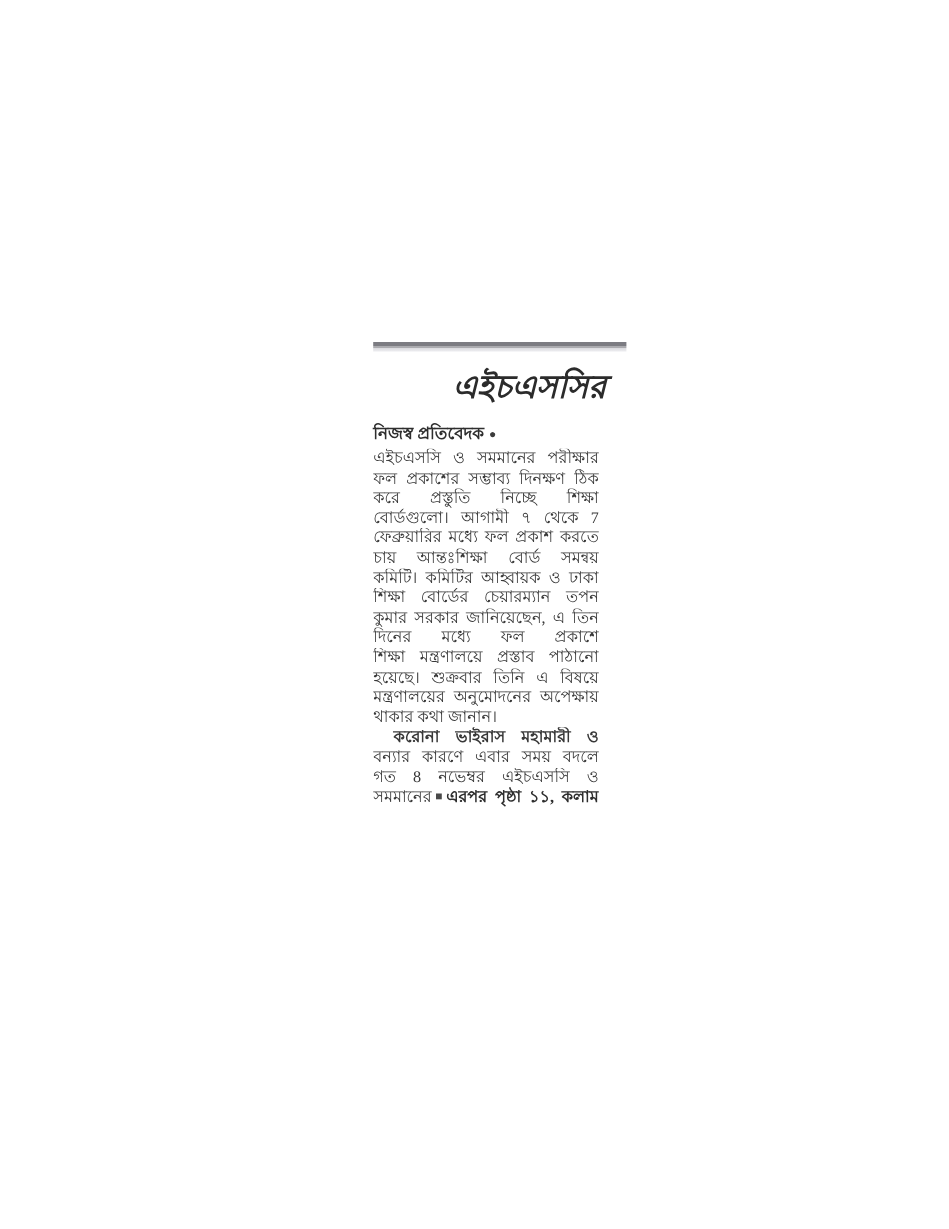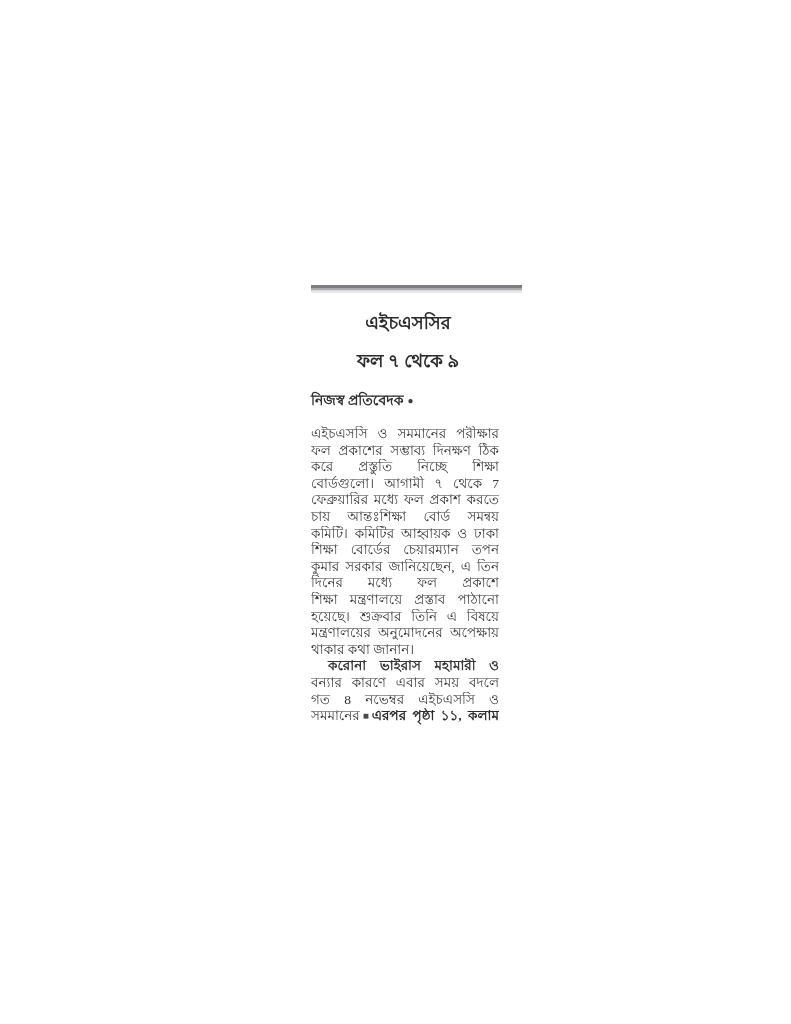--- a/index.html
+++ b/index.html
@@ -30,26 +30,27 @@
       #7c7c82 42%,
       #ababaf 42%,
       #ababaf 66%,
       #dcdce0 66%,
       #efeff2 100%
     );
   }
   .headline {
     width: 194px;
     margin: 11px 0 8px 0;
-    text-align: center;
+    text-align: right;
     font-weight: bold;
-    font-size: 18px;
+    font-size: 27px;
     line-height: 38px;
     color: #2b2b2b;
     letter-spacing: 0px;
+    font-style: italic;
   }
   .headline .hl-line {
     display: block;
     white-space: nowrap;
   }
   .byline-row {
     width: 188px;
     margin-top: 12px;
     font-weight: bold;
     font-size: 14px;
@@ -59,21 +60,21 @@
   }
   .byline-bullet {
     display: inline-block;
     font-size: 10px;
     vertical-align: 1px;
     margin-left: 4px;
     color: #3c3c3c;
   }
   .body-col {
     width: 188px;
-    margin-top: 17px;
+    margin-top: 3px;
     font-size: 13.5px;
     line-height: 16.6px;
     color: #383838;
   }
   .body-line {
     display: block;
     text-align: justify;
     text-align-last: justify;
     height: 16.6px;
     overflow: hidden;
@@ -99,21 +100,20 @@
 </style>
 </head>
 <body>
 
 <div class="clipping">
 
   <div class="top-rule"></div>
 
   <h1 class="headline">
     <span class="hl-line">এইচএসসির</span>
-    <span class="hl-line">ফল ৭ থেকে ৯</span>
   </h1>
 
   <div class="byline-row">
     <span>নিজস্ব প্রতিবেদক</span><span class="byline-bullet">●</span>
   </div>
 
   <div class="body-col">
     <span class="body-line">এইচএসসি ও সমমানের পরীক্ষার</span>
     <span class="body-line">ফল প্রকাশের সম্ভাব্য দিনক্ষণ ঠিক</span>
     <span class="body-line">করে প্রস্তুতি নিচ্ছে শিক্ষা</span>

